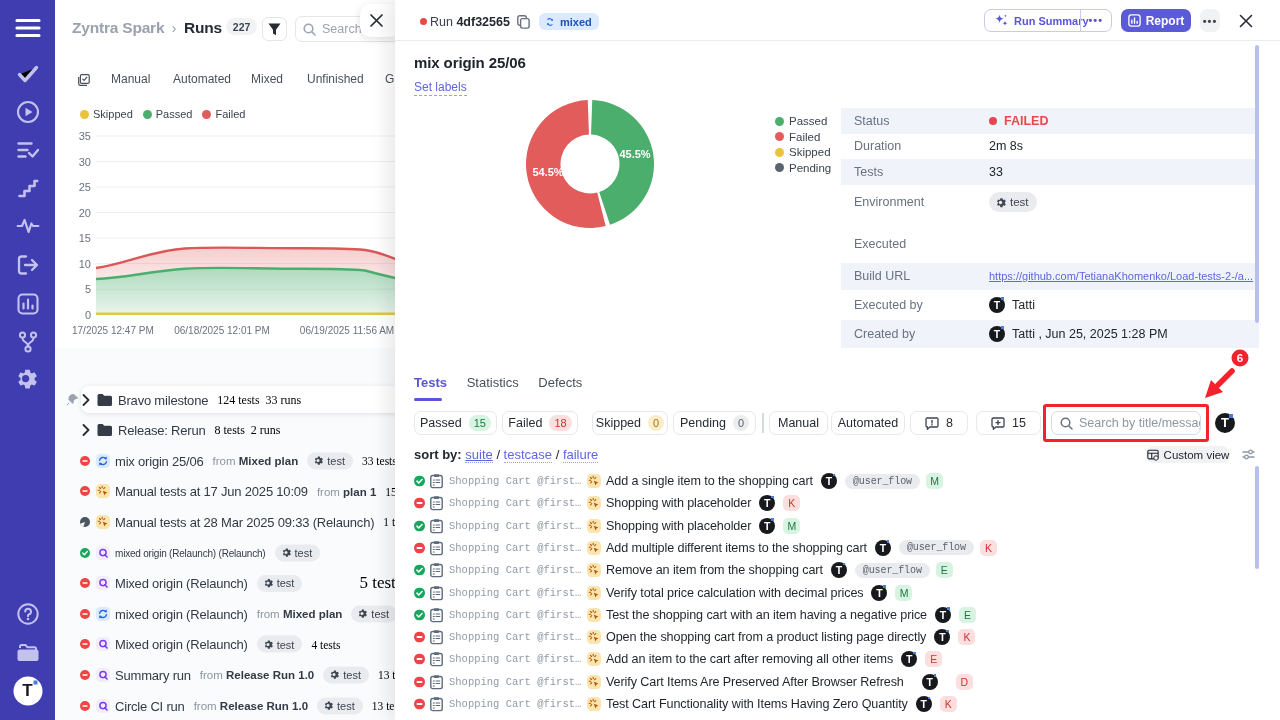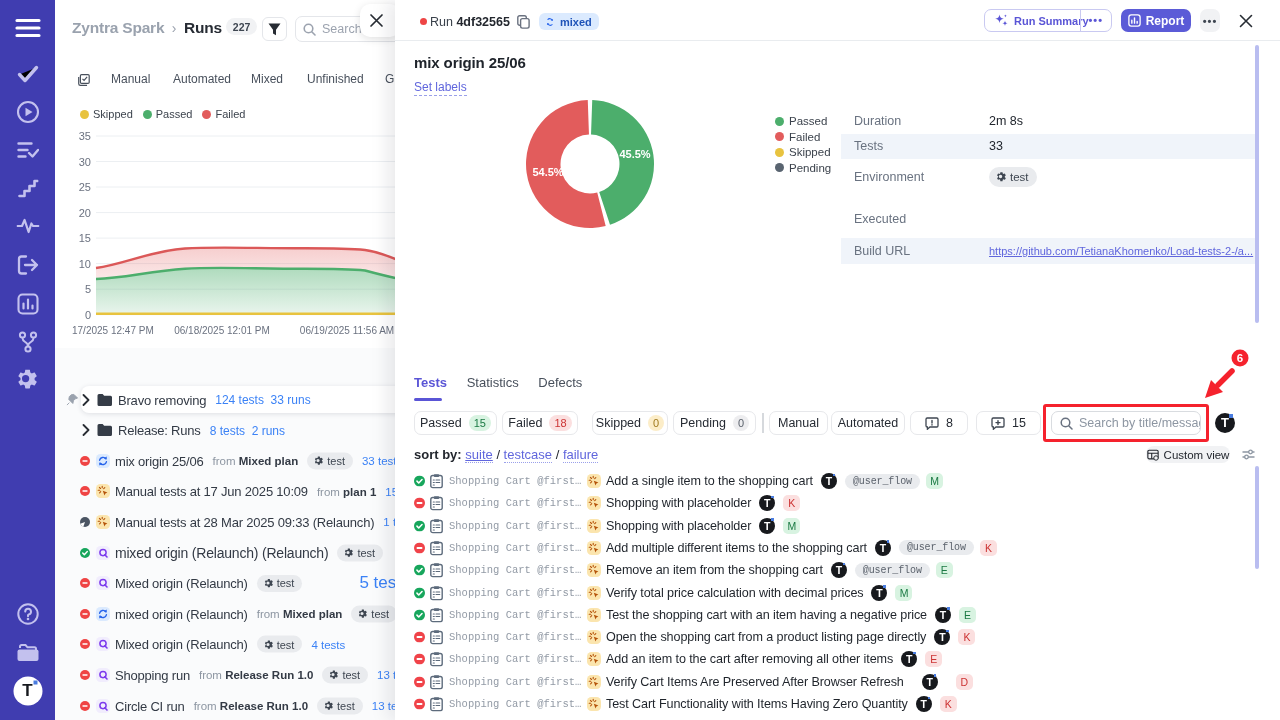--- a/index.html
+++ b/index.html
@@ -22,21 +22,21 @@
 #lp-search { position:absolute; left:240px; top:16px; width:150px; height:26px; border:1px solid #e4e6ea; border-radius:7px; background:#fff; display:flex; align-items:center; padding:0 7px; color:#9ca3af; font-size:12.5px; gap:6px; }
 #lp-tabs { position:absolute; left:0; top:70px; width:100%; height:22px; font-size:12px; color:#48505c; }
 #lp-tabs span { position:absolute; top:2px; }
 #chart-wrap { position:absolute; left:0; top:96px; width:100%; height:252px; background:#fff; }
 
 
 #runlist { position:absolute; left:0; top:372px; width:100%; height:348px; font-size:14.5px; color:#333a45; }
 #listbg { position:absolute; left:0; top:348px; width:100%; height:372px; background:#fafbfc; }
 .runrow { position:absolute; left:0; width:100%; height:27px; }
 .rr-it { position:absolute; top:50%; transform:translateY(-50%); white-space:nowrap; }
-.gray-sm { color:#3b82f6; font-size:12px; }
+.gray-sm { color:#000000; font-size:12px;font-family:Liberation Serif, serif; }
 .from-sm { color:#8d96a2; font-size:11.5px; }
 .from-b { color:#333a45; font-size:11.5px; font-weight:700; }
 .testchip { display:inline-flex; align-items:center; gap:4px; background:#e9ebee; border-radius:9px; height:17px; padding:0 8px 0 6px; font-size:11px; color:#3e4651; font-weight:500; }
 
 
 #closebtn { position:absolute; left:360px; top:4px; width:40px; height:33px; background:#fff; border-radius:10px; box-shadow:0 2px 8px rgba(0,0,0,.12); z-index:18; }
 #closebtn svg { position:absolute; left:9px; top:9px; }
 #drawer { position:absolute; left:395px; top:0; width:885px; height:720px; background:#fff; z-index:20; box-shadow:-6px 0 18px rgba(20,20,40,.10); }
 #dr-head { position:absolute; left:0; top:0; width:100%; height:41px; border-bottom:1px solid #e9ecef; }
 .chip-mixed { position:absolute; left:144px; top:13px; height:17px; background:#dbeafe; border-radius:6px; display:flex; align-items:center; gap:4px; padding:0 7px 0 5px; color:#1e53b8; font-size:11px; font-weight:700; }
@@ -180,37 +180,37 @@
           <svg width="8" height="12" viewBox="0 0 8 12">
             <path d="M1.5 1 L6.5 6 L1.5 11" stroke="#272c33" stroke-width="1.8" fill="none" stroke-linecap="round" stroke-linejoin="round"></path>
           </svg>
         </span>
         <span class="rr-it" style="left:42px;">
           <svg width="15" height="13" viewBox="0 0 15 13">
             <path d="M0.5 2 A1.5 1.5 0 0 1 2 0.5 h3.6 l1.6 1.8 h6.3 A1.5 1.5 0 0 1 15 3.8 V11 a1.5 1.5 0 0 1 -1.5 1.5 h-11.5 A1.5 1.5 0 0 1 0.5 11 Z" fill="#353c47"></path>
           </svg>
         </span>
         <span class="rr-it" style="left:63px; display:flex; align-items:center; gap:9px; white-space:nowrap;">
-          <span style="font-size:13px; letter-spacing:-0.2px;">Bravo removing</span>
+          <span style="font-size:13px; letter-spacing:-0.2px;">Bravo milestone</span>
           <span class="gray-sm">124 tests&nbsp;&nbsp;33 runs</span>
         </span>
       </div>
       <div class="runrow" style="top:44.6px;">
         <span class="rr-it" style="left:27px;">
           <svg width="8" height="12" viewBox="0 0 8 12">
             <path d="M1.5 1 L6.5 6 L1.5 11" stroke="#272c33" stroke-width="1.8" fill="none" stroke-linecap="round" stroke-linejoin="round"></path>
           </svg>
         </span>
         <span class="rr-it" style="left:42px;">
           <svg width="15" height="13" viewBox="0 0 15 13">
             <path d="M0.5 2 A1.5 1.5 0 0 1 2 0.5 h3.6 l1.6 1.8 h6.3 A1.5 1.5 0 0 1 15 3.8 V11 a1.5 1.5 0 0 1 -1.5 1.5 h-11.5 A1.5 1.5 0 0 1 0.5 11 Z" fill="#353c47"></path>
           </svg>
         </span>
         <span class="rr-it" style="left:63px; display:flex; align-items:center; gap:9px; white-space:nowrap;">
-          <span style="font-size:13px; letter-spacing:-0.2px;">Release: Runs</span>
+          <span style="font-size:13px; letter-spacing:-0.2px;">Release: Rerun</span>
           <span class="gray-sm">8 tests&nbsp;&nbsp;2 runs</span>
         </span>
       </div>
       <div class="runrow" style="top:75.2px;">
         <span class="rr-it" style="left:25px;">
           <svg width="10" height="10" viewBox="0 0 10 10">
             <circle cx="5" cy="5" r="5" fill="#ef4444"></circle>
             <rect x="2.3" y="4.2" width="5.4" height="1.6" rx="0.8" fill="#fff"></rect>
           </svg>
         </span>
@@ -284,21 +284,21 @@
           </svg>
         </span>
         <span class="rr-it" style="left:41px;">
           <svg width="14" height="14" viewBox="0 0 14 14">
             <rect width="14" height="14" rx="4.5" fill="#f1edfd"></rect>
             <circle cx="7" cy="6.6" r="3.1" fill="none" stroke="#7c3aed" stroke-width="1.5"></circle>
             <path d="M8.8 8.8 L11 11" stroke="#7c3aed" stroke-width="1.6" stroke-linecap="round"></path>
           </svg>
         </span>
         <span class="rr-it" style="left:60px; display:flex; align-items:center; gap:9px; white-space:nowrap;">
-          <span style="font-size:14px; letter-spacing:-0.2px;">mixed origin (Relaunch) (Relaunch)</span>
+          <span style="font-size:10px; letter-spacing:-0.2px;">mixed origin (Relaunch) (Relaunch)</span>
           <span class="testchip"><svg width="10" height="10" viewBox="0 0 24 24">
               <path fill="#3e4651" d="M12 8.2a3.8 3.8 0 1 0 0 7.6 3.8 3.8 0 0 0 0-7.6zm9.4 5.2l2 1.6c.2.2.3.5.1.7l-1.9 3.3c-.1.2-.4.3-.7.2l-2.4-1a7.6 7.6 0 0 1-1.6 1l-.4 2.6c0 .2-.2.4-.5.4h-3.9c-.3 0-.5-.2-.5-.4l-.4-2.6a7.6 7.6 0 0 1-1.7-1l-2.4 1c-.2.1-.5 0-.6-.2L4.6 15.7c-.2-.2-.1-.5.1-.7l2-1.6a8 8 0 0 1 0-2l-2-1.6c-.2-.2-.3-.5-.1-.7l1.9-3.3c.1-.2.4-.3.6-.2l2.4 1a7.6 7.6 0 0 1 1.7-1l.4-2.6c0-.2.2-.4.5-.4h3.9c.3 0 .5.2.5.4l.4 2.6a7.6 7.6 0 0 1 1.6 1l2.4-1c.3-.1.6 0 .7.2l1.9 3.3c.2.2.1.5-.1.7l-2 1.6a8 8 0 0 1 0 2z"></path>
             </svg>test</span>
         </span>
       </div>
       <div class="runrow" style="top:197.6px;">
         <span class="rr-it" style="left:25px;">
           <svg width="10" height="10" viewBox="0 0 10 10">
             <circle cx="5" cy="5" r="5" fill="#ef4444"></circle>
             <rect x="2.3" y="4.2" width="5.4" height="1.6" rx="0.8" fill="#fff"></rect>
@@ -374,21 +374,21 @@
           </svg>
         </span>
         <span class="rr-it" style="left:41px;">
           <svg width="14" height="14" viewBox="0 0 14 14">
             <rect width="14" height="14" rx="4.5" fill="#f1edfd"></rect>
             <circle cx="7" cy="6.6" r="3.1" fill="none" stroke="#7c3aed" stroke-width="1.5"></circle>
             <path d="M8.8 8.8 L11 11" stroke="#7c3aed" stroke-width="1.6" stroke-linecap="round"></path>
           </svg>
         </span>
         <span class="rr-it" style="left:60px; display:flex; align-items:center; gap:9px; white-space:nowrap;">
-          <span style="font-size:13px; letter-spacing:-0.2px;">Shopping run</span>
+          <span style="font-size:13px; letter-spacing:-0.2px;">Summary run</span>
           <span class="from-sm">from <b class="from-b">Release Run 1.0</b></span>
           <span class="testchip"><svg width="10" height="10" viewBox="0 0 24 24">
               <path fill="#3e4651" d="M12 8.2a3.8 3.8 0 1 0 0 7.6 3.8 3.8 0 0 0 0-7.6zm9.4 5.2l2 1.6c.2.2.3.5.1.7l-1.9 3.3c-.1.2-.4.3-.7.2l-2.4-1a7.6 7.6 0 0 1-1.6 1l-.4 2.6c0 .2-.2.4-.5.4h-3.9c-.3 0-.5-.2-.5-.4l-.4-2.6a7.6 7.6 0 0 1-1.7-1l-2.4 1c-.2.1-.5 0-.6-.2L4.6 15.7c-.2-.2-.1-.5.1-.7l2-1.6a8 8 0 0 1 0-2l-2-1.6c-.2-.2-.3-.5-.1-.7l1.9-3.3c.1-.2.4-.3.6-.2l2.4 1a7.6 7.6 0 0 1 1.7-1l.4-2.6c0-.2.2-.4.5-.4h3.9c.3 0 .5.2.5.4l.4 2.6a7.6 7.6 0 0 1 1.6 1l2.4-1c.3-.1.6 0 .7.2l1.9 3.3c.2.2.1.5-.1.7l-2 1.6a8 8 0 0 1 0 2z"></path>
             </svg>test</span>
           <span class="gray-sm" style="font-size:11.5px;">13 tests</span>
         </span>
       </div>
       <div class="runrow" style="top:320.0px;">
         <span class="rr-it" style="left:25px;">
           <svg width="10" height="10" viewBox="0 0 10 10">
@@ -520,20 +520,24 @@
     <text x="23" y="77" font-size="11" font-weight="bold" fill="#fff" text-anchor="middle">54.5%</text>
   </svg>
   <div class="abs" style="left:380px; top:115px;">
     <div class="legend-row"><span class="ldot" style="background:#4cae6c;"></span>Passed</div>
     <div class="legend-row"><span class="ldot" style="background:#e25c5c;"></span>Failed</div>
     <div class="legend-row"><span class="ldot" style="background:#e8c33f;"></span>Skipped</div>
     <div class="legend-row"><span class="ldot" style="background:#596470;"></span>Pending</div>
   </div>
 
   <div id="dtable">
+    <div class="trow alt" style="height:25.5px;">
+        <span class="tlabel">Status</span>
+        <span class="tval" style="font-weight:700; color:#e5484d; font-size:12.5px;"><span style="width:8px;height:8px;border-radius:50%;background:#e5484d;display:inline-block;"></span>FAILED</span>
+      </div>
     <div class="trow" style="height:25.5px;">
         <span class="tlabel">Duration</span>
         <span class="tval">2m 8s</span>
       </div>
     <div class="trow alt" style="height:25.5px;">
         <span class="tlabel">Tests</span>
         <span class="tval">33</span>
       </div>
     <div class="trow" style="height:35.5px;">
         <span class="tlabel">Environment</span>
@@ -543,20 +547,28 @@
             </svg>test</span>
         </span>
       </div>
     <div style="height:5px;"></div>
     <div class="trow" style="height:38px;">
         <span class="tlabel">Executed</span>
       </div>
     <div class="trow alt" style="height:26.5px;">
         <span class="tlabel">Build URL</span>
         <span class="tval linky" style="text-decoration:underline; font-size:11px;">https://github.com/TetianaKhomenko/Load-tests-2-/a...</span>
+      </div>
+    <div class="trow" style="height:30px;">
+        <span class="tlabel">Executed by</span>
+        <span class="tval"><span class="avaT"></span>Tatti</span>
+      </div>
+    <div class="trow alt" style="height:28px;">
+        <span class="tlabel">Created by</span>
+        <span class="tval"><span class="avaT"></span>Tatti , Jun 25, 2025 1:28 PM</span>
       </div>
   </div>
 
   <div id="ttabs" style="font-size:13px; top:375px;">
     <span style="color:#5a55d6; font-weight:700;">Tests</span>
     <span style="margin-left:16px;">Statistics</span>
     <span style="margin-left:16px;">Defects</span>
   </div>
   <div class="abs" style="left:19px; top:398px; width:28px; height:3px; background:#5a55d6; border-radius:2px;"></div>
 

